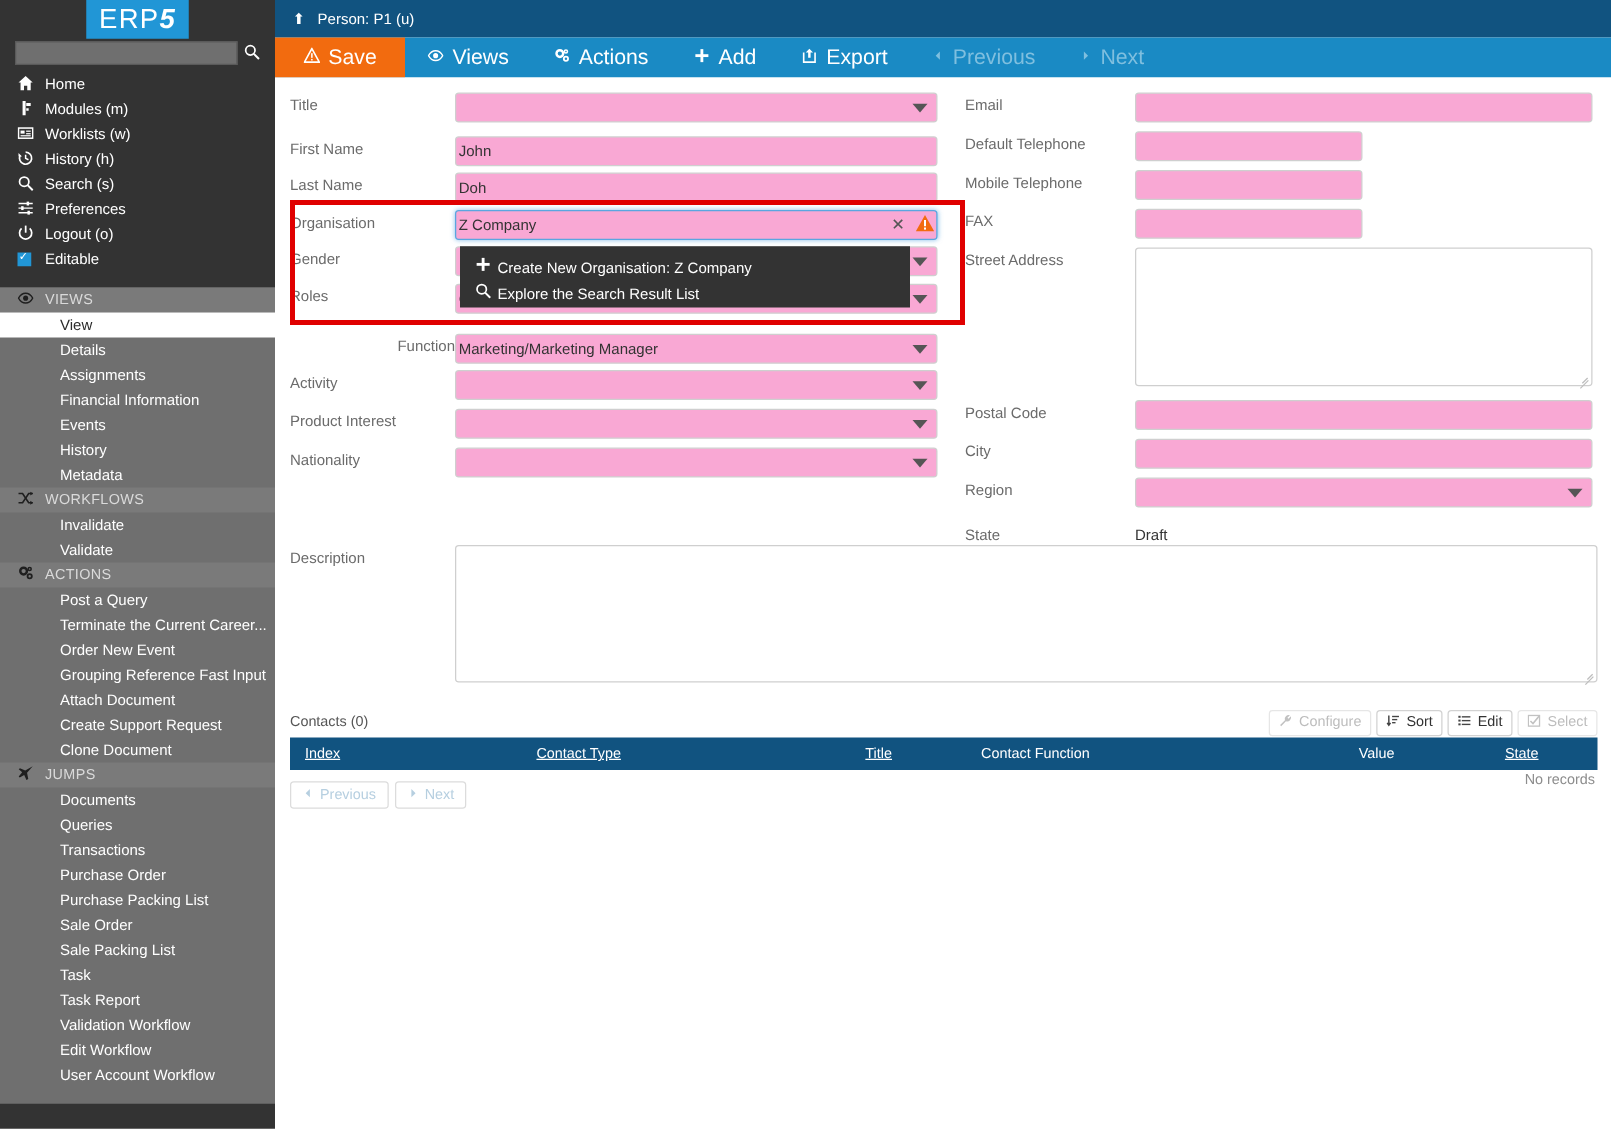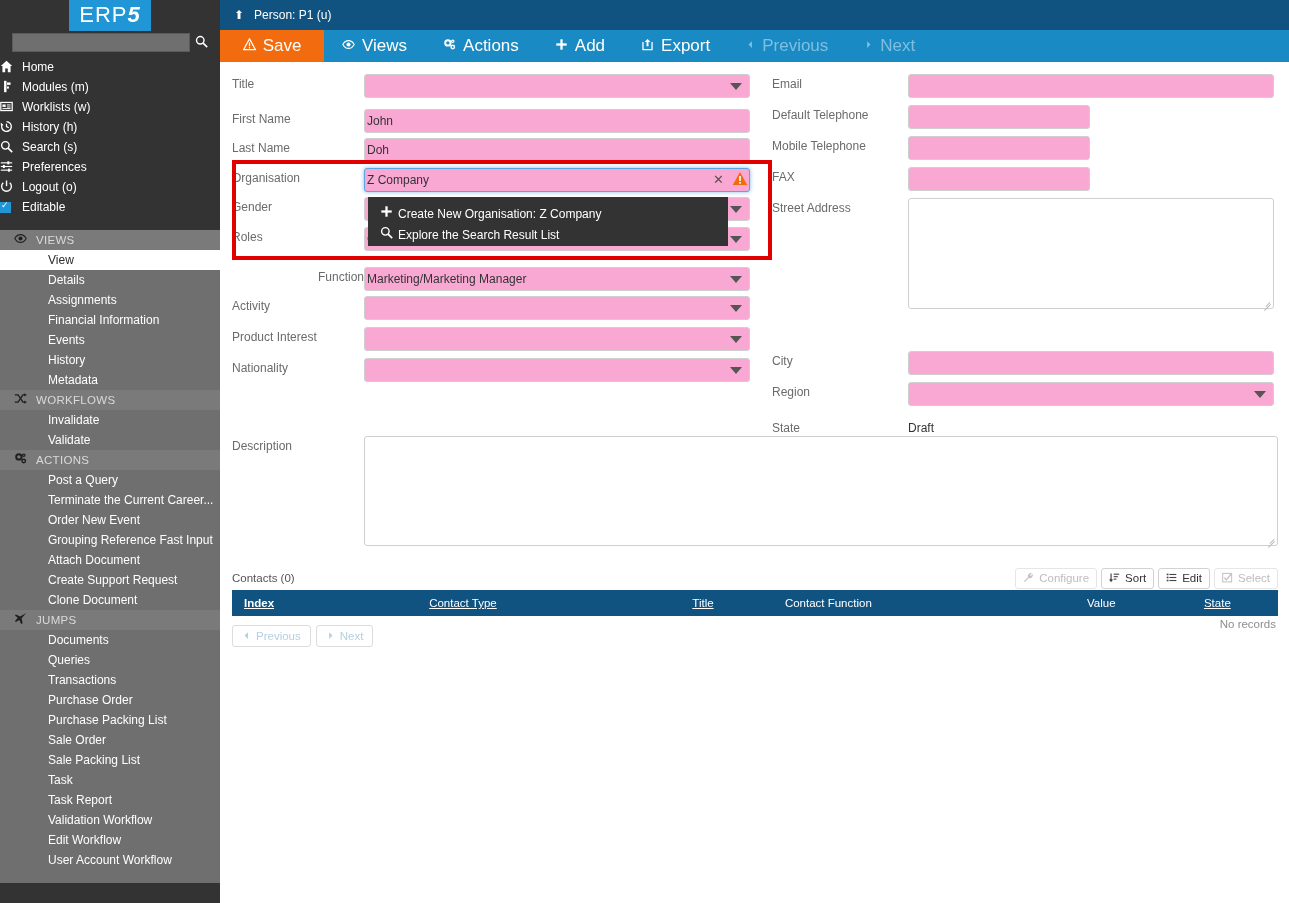--- a/index.html
+++ b/index.html
@@ -53,21 +53,21 @@
     font-family: "Liberation Sans", sans-serif;
   }
   .search-icon-btn {
     width: 22px; text-align: center;
     color: #ffffff; font-size: 13px;
     cursor: pointer;
   }
   .sb-item {
     display: flex; align-items: center;
     height: 20px;
-    padding-left: 0;
+    padding-left: 14px;
     color: #e8e8e8;
     font-size: 12px;
     cursor: pointer;
     white-space: nowrap;
     overflow: hidden;
   }
   .sb-item .ico {
     width: 22px; flex: 0 0 22px;
     font-size: 12px; line-height: 1;
     color: #ffffff;
@@ -574,20 +574,26 @@
     </div>
 
     <div class="form-row" style="position:absolute;left:552px;top:136px;width:506px;">
       <div class="f-label" style="width:136px;">Street Address</div>
       <div class="selwrap" style="width:366px;">
         <textarea class="ta" rows="5" style="height: 111px;"></textarea>
         <span class="resize-grip"></span>
       </div>
     </div>
 
+    <div class="form-row" style="position:absolute;left:552px;top:258px;width:506px;">
+      <div class="f-label" style="width:136px;">Postal Code</div>
+      <div style="width:366px;">
+        <input class="inp" value="" style="">
+      </div>
+    </div>
 
     <div class="form-row" style="position:absolute;left:552px;top:289px;width:506px;">
       <div class="f-label" style="width:136px;">City</div>
       <div style="width:366px;">
         <input class="inp" value="" style="">
       </div>
     </div>
 
     <div class="form-row" style="position:absolute;left:552px;top:320px;width:506px;">
       <div class="f-label" style="width:136px;">Region</div>
@@ -630,21 +636,21 @@
               <span>Edit</span>
             </div><div class="lb-btn disabled">
               <span class="ico"><svg width="11" height="11" viewBox="0 0 16 16">
                   <rect x="1" y="2" width="13" height="12.4" fill="none" stroke="#c2c2c2" stroke-width="1.5"></rect>
                   <path d="M3.4 8.4 L6.4 11.4 L13.6 2.6" fill="none" stroke="#c2c2c2" stroke-width="1.9"></path>
                 </svg></span>
               <span>Select</span>
             </div></div>
       </div>
       <div class="lb-head" id="lb-head">
-          <div class="th" style="width: 202px; padding-left: 12px; font-weight: bold;">Index</div>
+          <div class="th" style="width: 202px; padding-left: 12px;">Index</div>
           <div class="th" style="width: 270px; padding-left: 0px;">Contact Type</div>
           <div class="th" style="width: 95px; padding-left: 0px;">Title</div>
           <div class="th nolink" style="width: 310px; padding-left: 0px;">Contact Function</div>
           <div class="th nolink" style="width: 120px; padding-left: 0px;">Value</div>
           <div class="th" style="width: 76px; padding-left: 0px;">State</div>
         </div>
       <div style="position:relative;height:40px;padding-top:9px;">
         <div id="lb-pagination" style="display:inline-block;"><span class="pg-btn">
               <span class="ico" style="margin-right:5px;"><svg width="9" height="11" viewBox="0 0 16 16">
                   <path d="M10.5 2 L4.5 8 L10.5 14 Z" fill="#b6cfe0"></path>

